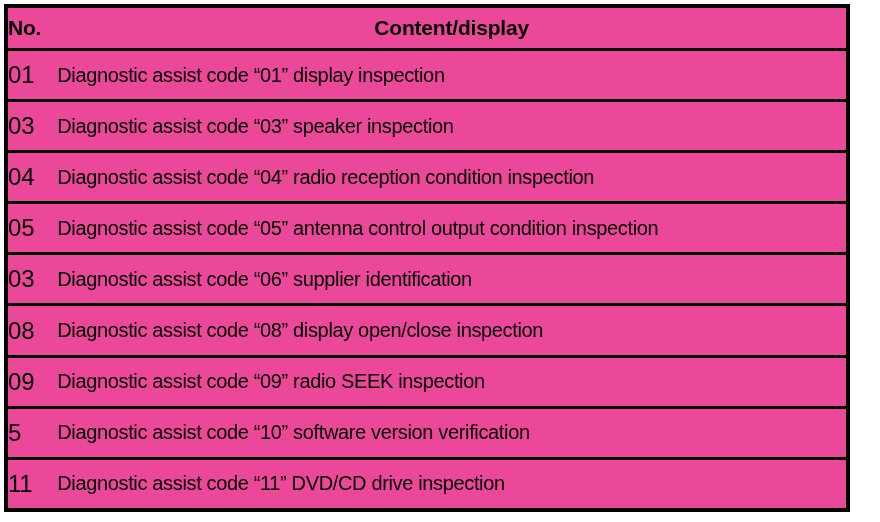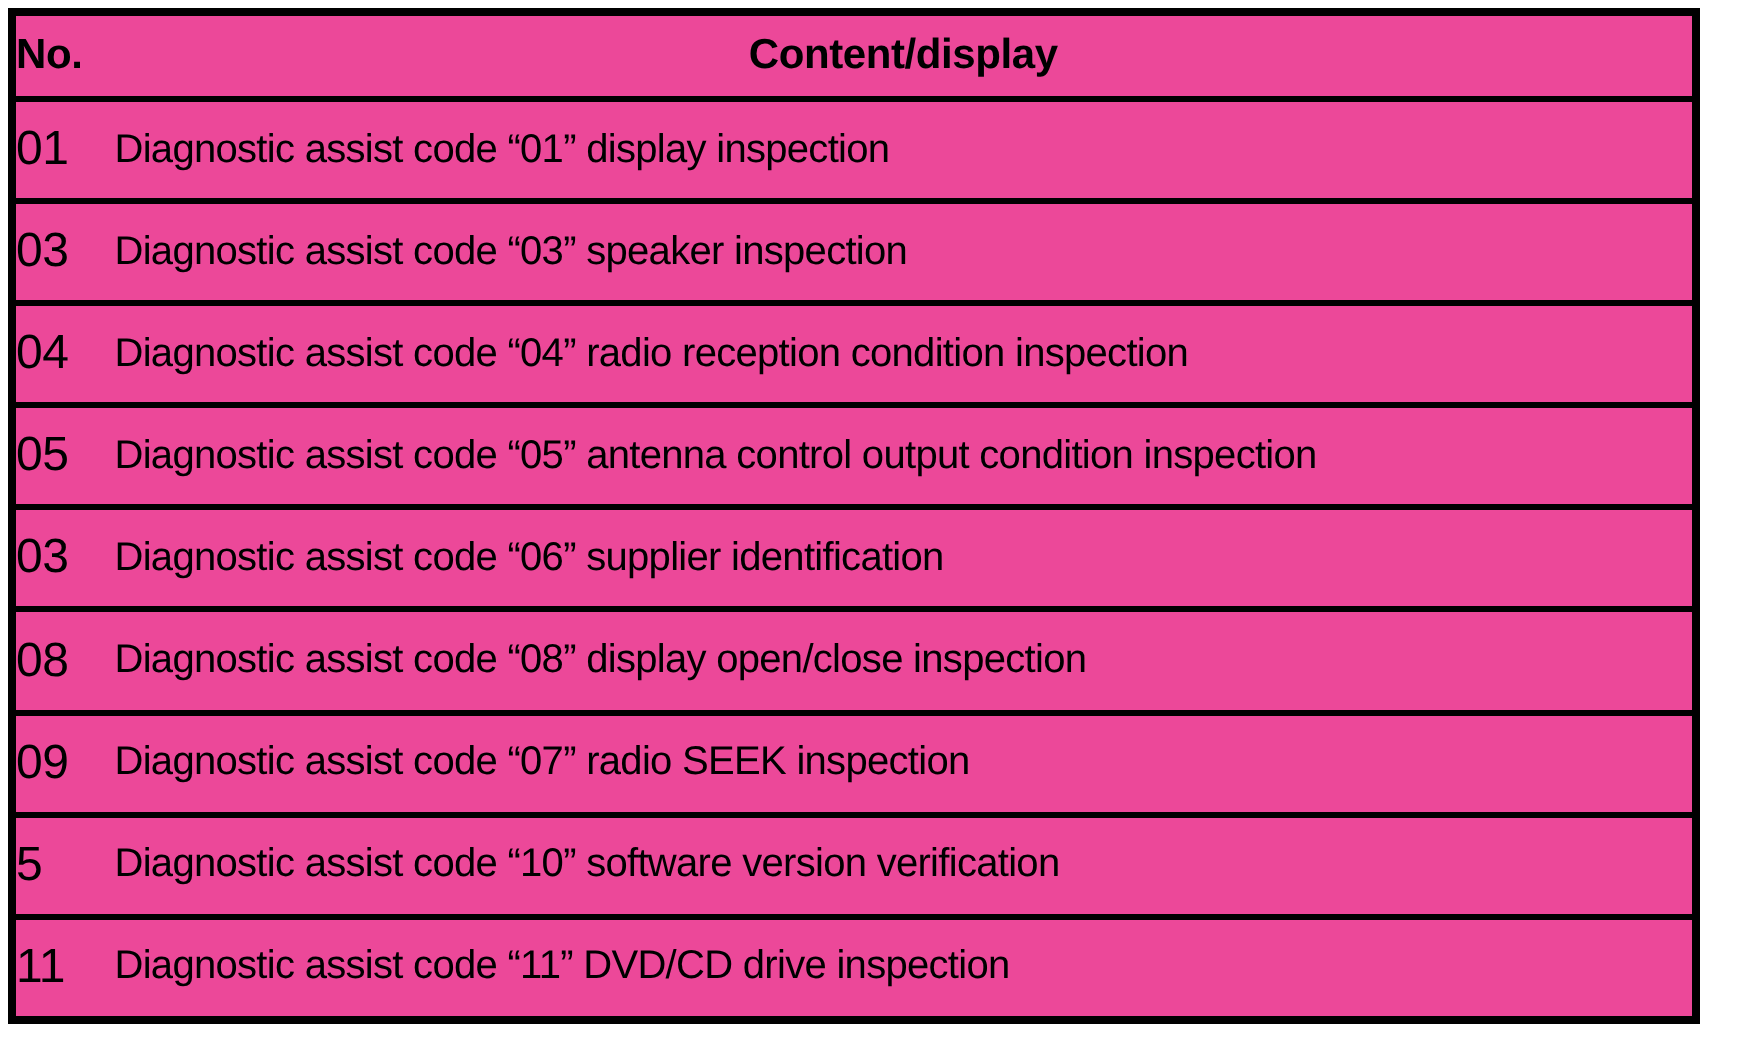--- a/index.html
+++ b/index.html
@@ -130,21 +130,21 @@
       <tr class="body-row">
         <td class="cell-no cell-no-text">03</td>
         <td class="cell-desc-text">Diagnostic assist code “06” supplier identification</td>
       </tr>
       <tr class="body-row">
         <td class="cell-no cell-no-text">08</td>
         <td class="cell-desc-text">Diagnostic assist code “08” display open/close inspection</td>
       </tr>
       <tr class="body-row">
         <td class="cell-no cell-no-text">09</td>
-        <td class="cell-desc-text">Diagnostic assist code “07” radio SEEK inspection</td>
+        <td class="cell-desc-text">Diagnostic assist code “09” radio SEEK inspection</td>
       </tr>
       <tr class="body-row">
         <td class="cell-no cell-no-text">5</td>
         <td class="cell-desc-text">Diagnostic assist code “10” software version verification</td>
       </tr>
       <tr class="body-row">
         <td class="cell-no cell-no-text">11</td>
         <td class="cell-desc-text">Diagnostic assist code “11” DVD/CD drive inspection</td>
       </tr>
     </tbody>

